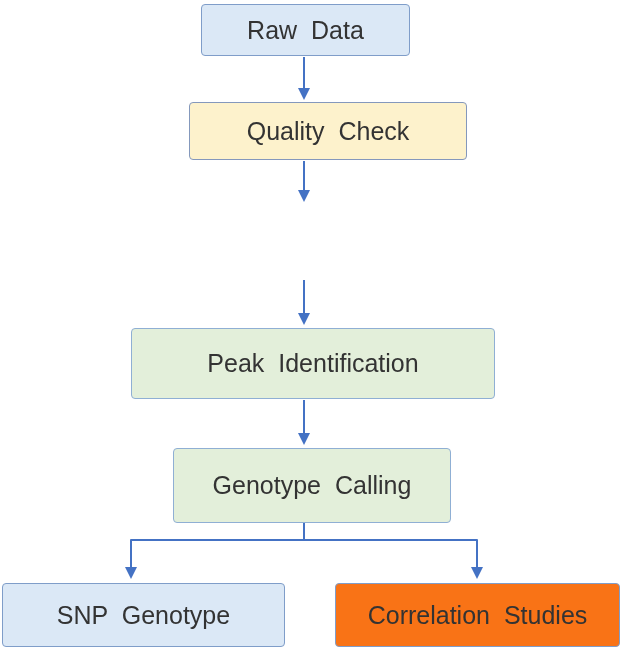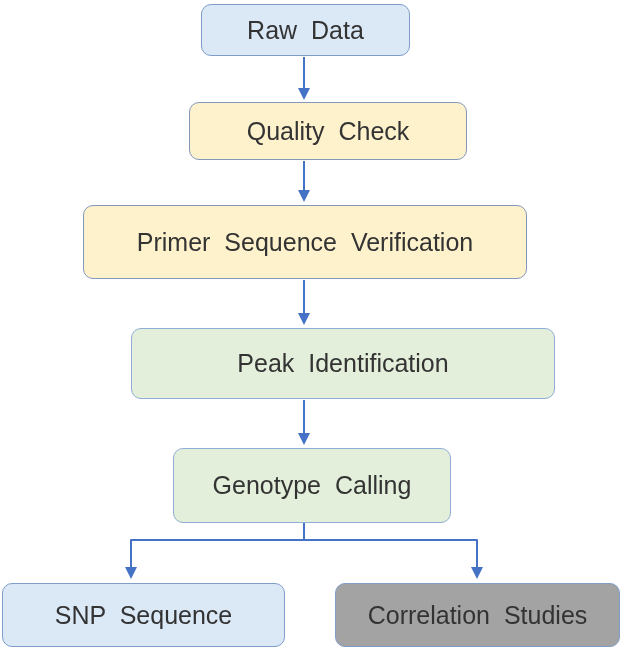--- a/index.html
+++ b/index.html
@@ -24,31 +24,31 @@
     stroke-linejoin:round;
   }
   .connectors polygon{
     fill:var(--arrow-color);
     stroke:none;
   }
   .node{
     position:absolute;
     display:flex;align-items:center;justify-content:center;
     border:1.5px solid #7F9DC9;
-    border-radius:10px;
+    border-radius:4px;
     color:var(--text-color);
     font-size:25px;
     word-spacing:0.28em;
     white-space:nowrap;
     text-align:center;
   }
   .node-raw-data            {left:201px;top:4px;  width:209px;height:52px;}
   .node-quality-check       {left:165px;top:102px;width:278px;height:58px;margin-left:24px;}
   .node-primer-verification {left:83px; top:205px;width:444px;height:74px;}
-  .node-peak-identification {left:131px;top:328px;width:424px;height:71px;}
+  .node-peak-identification {left:131px;top:328px;width:364px;height:71px;}
   .node-genotype-calling    {left:165px;top:448px;width:278px;height:75px;margin-left:8px;}
   .node-snp-frequency       {left:2px;  top:583px;width:283px;height:64px;}
   .node-correlation-studies {left:335px;top:583px;width:285px;height:64px;}
 </style>
 </head>
 <body style="background-color: rgb(255, 255, 255);">
 
 <div class="canvas">
 
   <svg class="connectors" width="621" height="651" viewBox="0 0 621 651" aria-hidden="true">
@@ -89,33 +89,30 @@
   </svg>
 
   <div class="node node-raw-data" style="background-color: rgb(219, 232, 246); border-color: rgb(127, 157, 201);">
     <span>Raw Data</span>
   </div>
 
   <div class="node node-quality-check" style="background-color: rgb(253, 242, 204); border-color: rgb(132, 152, 188);">
     <span>Quality Check</span>
   </div>
 
-  <div class="node node-primer-verification" style="background-color: rgb(253, 242, 204); border-color: rgb(132, 152, 188);">
-    <span>Primer Sequence Verification</span>
-  </div>
 
   <div class="node node-peak-identification" style="background-color: rgb(227, 239, 218); border-color: rgb(143, 175, 212);">
     <span>Peak Identification</span>
   </div>
 
   <div class="node node-genotype-calling" style="background-color: rgb(227, 239, 218); border-color: rgb(143, 175, 212);">
     <span>Genotype Calling</span>
   </div>
 
   <div class="node node-snp-frequency" style="background-color: rgb(219, 232, 246); border-color: rgb(127, 157, 201);">
-    <span>SNP Sequence</span>
+    <span>SNP Genotype</span>
   </div>
 
-  <div class="node node-correlation-studies" style="background-color: #a3a3a3; border-color: rgb(127, 157, 201);">
+  <div class="node node-correlation-studies" style="background-color: #f97316; border-color: rgb(127, 157, 201);">
     <span>Correlation Studies</span>
   </div>
 
 </div>
 
 </body></html>

